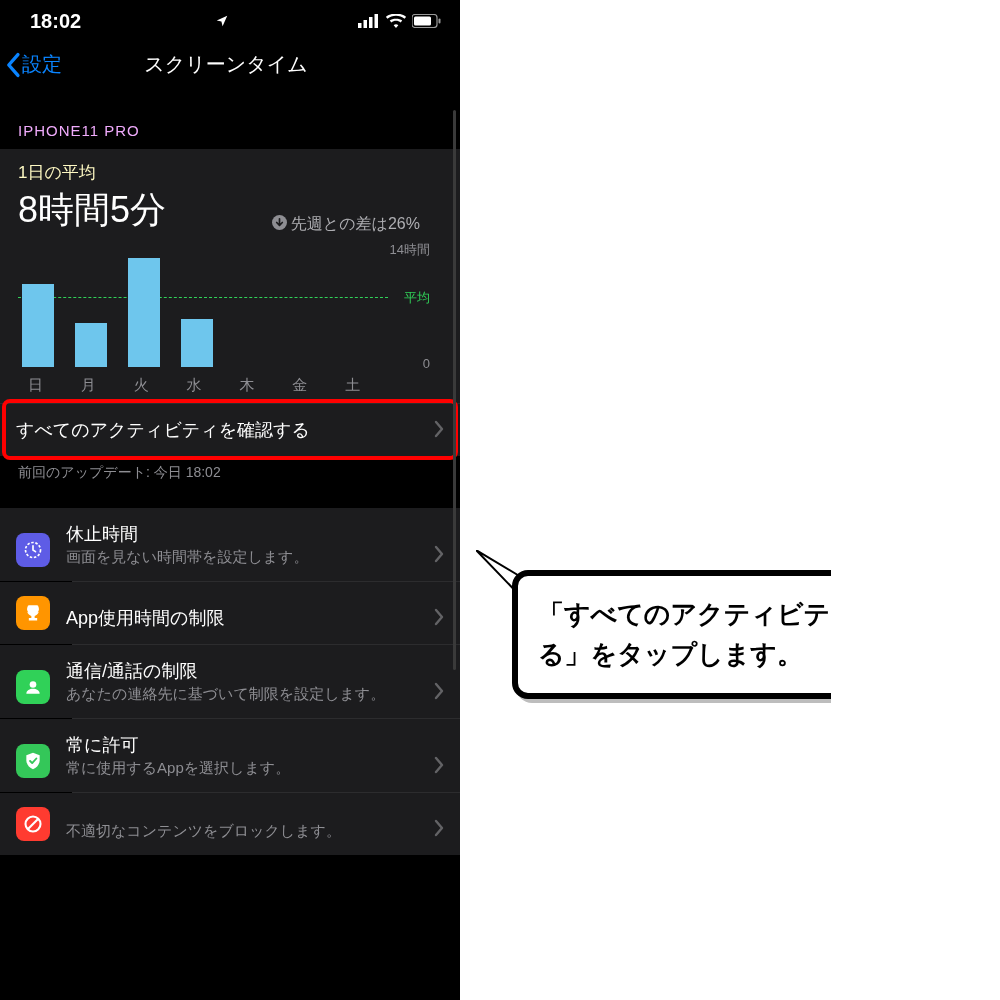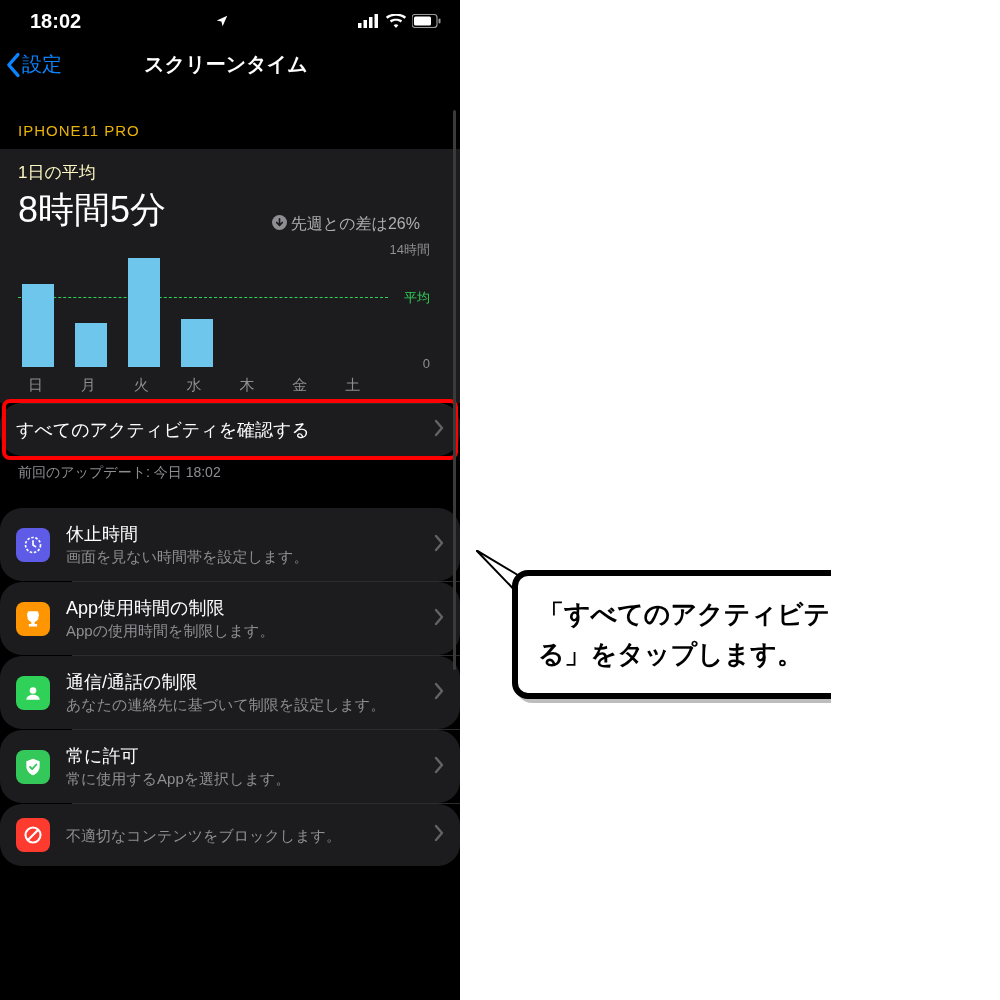--- a/index.html
+++ b/index.html
@@ -6,42 +6,42 @@
   .stage{position:relative;width:831px;height:1000px;background:#fff;overflow:hidden;}
   .phone{position:absolute;left:0;top:0;width:460px;height:1000px;background:#000;color:#fff;overflow:hidden;}
   .scrollbar{position:absolute;right:4px;top:110px;width:3px;height:560px;background:#3a3a3a;border-radius:2px;}
   
   .status{display:flex;justify-content:space-between;align-items:center;padding:10px 18px 4px 30px;font-size:20px;font-weight:600;}
   .status-right{display:flex;align-items:center;gap:6px;}
   
   .nav{display:flex;align-items:center;padding:14px 14px 22px 6px;}
   .back{display:flex;align-items:center;color:#0a84ff;font-size:20px;cursor:pointer;}
   .back svg{width:16px;height:26px;}
-  .nav-title{flex:1;text-align:center;font-size:20px;font-weight:700;margin-left:-56px;}
-  
-  .sec-label{color:#eab308;font-size:15px;letter-spacing:1px;padding:22px 18px 10px;}
+  .nav-title{flex:1;text-align:center;font-size:20px;font-weight:400;margin-left:-56px;}
+  
+  .sec-label{color:#f0abfc;font-size:15px;letter-spacing:1px;padding:22px 18px 10px;}
   .card{background:#1c1c1e;padding:12px 18px 0 18px;}
   .avg-label{color:#fef9c3;font-size:17px;}
   .avg-val{font-size:36px;font-weight:400;margin-top:2px;}
   .diff{position:absolute;right:22px;color:#aeaeb2;font-size:16px;display:flex;align-items:center;gap:4px;}
   .avg-row{display:flex;align-items:flex-end;position:relative;}
   
   .chart-wrap{position:relative;height:150px;margin-top:10px;}
   .chart-area{position:absolute;left:0;right:54px;top:0;bottom:28px;}
   .bars{position:absolute;left:0;right:0;bottom:0;top:0;display:flex;gap:0;}
   .barcol{flex:1;display:flex;align-items:flex-end;justify-content:flex-start;padding-left:4px;}
   .bar{width:32px;background:#6ec6ed;}
   .avg-line{position:absolute;left:0;right:0;border-top:1.5px dashed #30d158;}
   .y-top,.y-bot,.avg-lbl{position:absolute;right:12px;font-size:13px;color:#8e8e93;}
   .y-top{top:-4px;} .y-bot{bottom:24px;}
   .avg-lbl{color:#30d158;}
   .xaxis{position:absolute;left:0;right:54px;bottom:0;display:flex;}
   .xl{flex:1;font-size:15px;color:#8e8e93;text-align:left;padding-left:10px;}
   
-  .row{display:flex;align-items:center;background:#1c1c1e;padding:14px 16px;position:relative;border-radius:22px;}
+  .row{display:flex;align-items:flex-end;background:#1c1c1e;padding:14px 16px;position:relative;}
   .row .chev{color:#636366;}
   .row-title{font-size:18px;}
   .row-sub{font-size:15px;color:#8e8e93;margin-top:2px;}
   .row-txt{flex:1;min-width:0;}
   .sep{height:1px;background:#2c2c2e;margin-left:72px;}
   .footnote{font-size:14px;color:#8e8e93;padding:8px 18px 26px;background:#000;}
   
   .appicon{width:34px;height:34px;border-radius:8px;margin-right:16px;display:flex;align-items:center;justify-content:center;flex:none;}
   .ic-purple{background:#5e5ce6;} .ic-orange{background:#ff9500;} .ic-green{background:#30d158;} .ic-green2{background:#34c759;} .ic-red{background:#ff3b30;}
   .appicon svg{width:20px;height:20px;fill:#fff;}
@@ -186,21 +186,20 @@
         <div class="sep"></div>
         <div class="row">
           <div class="appicon ic-orange">
             <svg viewBox="0 0 24 24">
               <path fill="#fff" d="M7 3h10l2 5v1c0 1-.8 2-2 2H7c-1.2 0-2-1-2-2V8zM5 9a7 7 0 0 0 14 0" stroke="#fff" stroke-width="0"></path>
               <path d="M6 3h12l1 3c0 5-3 8-7 8s-7-3-7-8zM10 14h4v4h3v3H7v-3h3z" fill="#fff"></path>
             </svg>
           </div>
           <div class="row-txt">
             <div class="row-title">App使用時間の制限</div>
-            <div class="row-sub">Appの使用時間を制限します。</div>
           </div>
           <span class="chev"><svg viewBox="0 0 10 18">
               <path fill="none" stroke="#636366" stroke-width="2.4" stroke-linecap="round" stroke-linejoin="round" d="M2 2l6 7-6 7"></path>
             </svg></span>
         </div>
         <div class="sep"></div>
         <div class="row">
           <div class="appicon ic-green">
             <svg viewBox="0 0 24 24">
               <circle cx="12" cy="9" r="4" fill="#fff"></circle>

